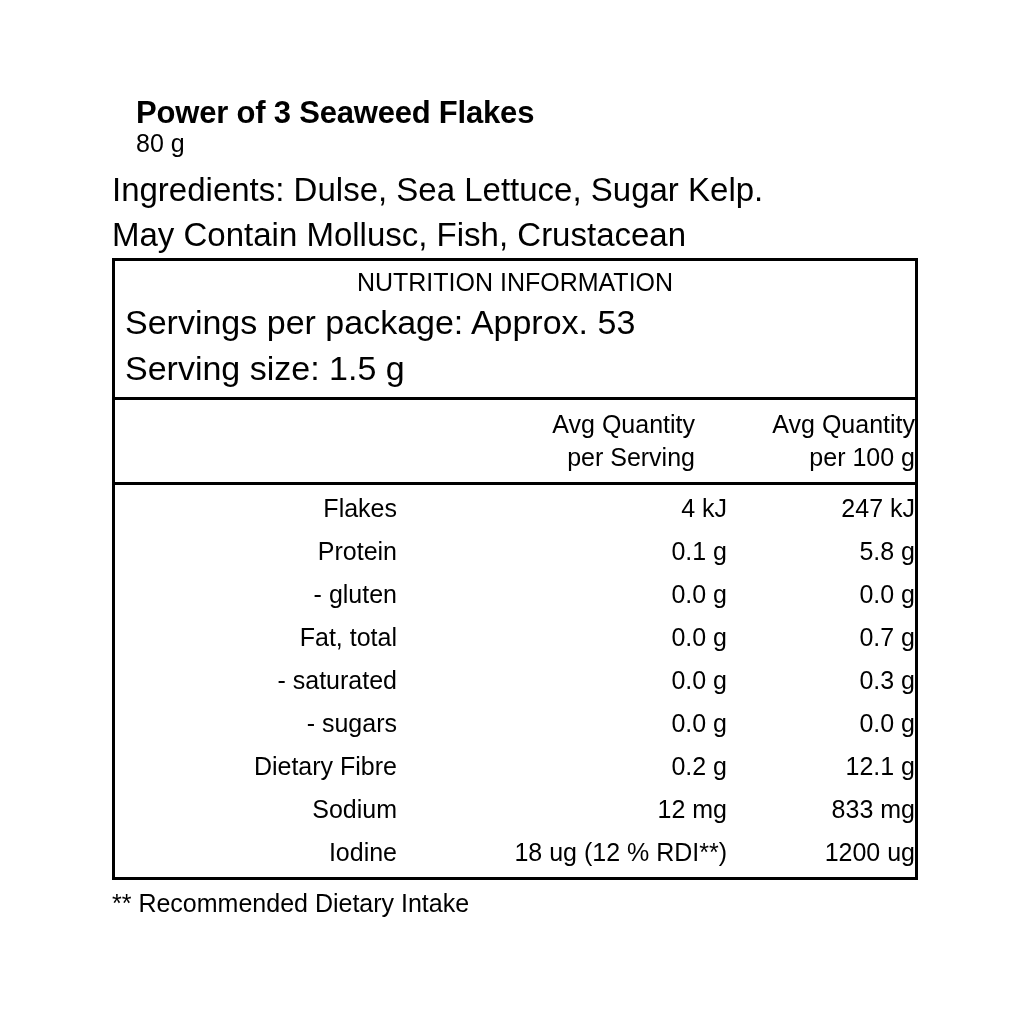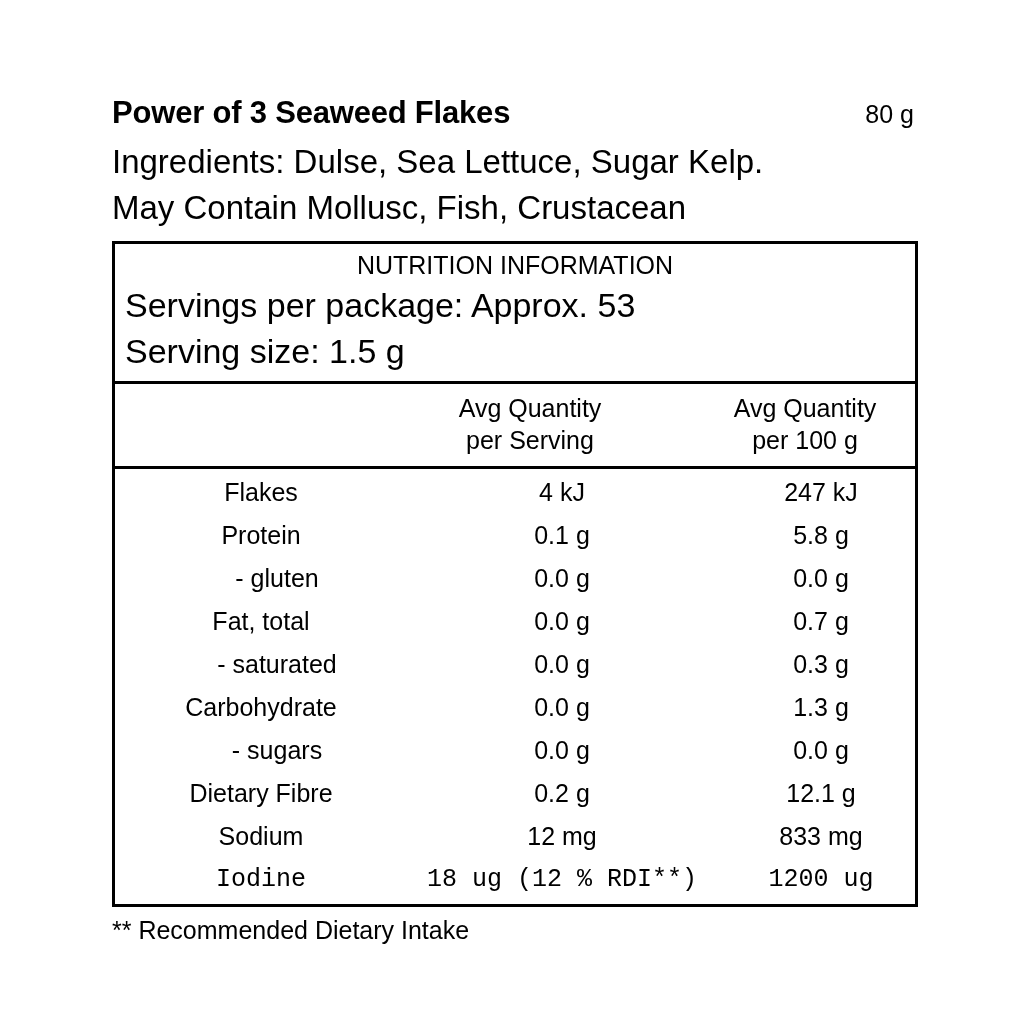--- a/index.html
+++ b/index.html
@@ -20,20 +20,21 @@
     height: 1024px;
     box-sizing: border-box;
     padding: 96px 108px 0 112px;
   }
 
   
   .header-row {
     display: flex;
     align-items: baseline;
     justify-content: space-between;
+    flex-direction: column;
   }
   .product-title {
     font-size: 31px;
     font-weight: bold;
     letter-spacing: -0.2px;
     line-height: 1.1;
   }
   .net-weight {
     font-size: 25px;
     line-height: 1.1;
@@ -43,21 +44,20 @@
 
   .ingredients {
     font-size: 33px;
     line-height: 1.38;
     margin-top: 9px;
   }
   .ingredients div { white-space: nowrap; }
 
   
   .panel {
-    margin-top: 11px;
     border: 3px solid #000;
     box-sizing: border-box;
     width: 806px;
   }
   .panel-title {
     text-align: center;
     font-size: 25px;
     padding: 6px 0 3px 0;
     line-height: 1.2;
   }
@@ -73,21 +73,21 @@
     line-height: 0;
   }
 
   table.nutri {
     width: 100%;
     border-collapse: collapse;
     font-size: 25px;
   }
   table.nutri td, table.nutri th {
     padding: 0;
-    text-align: center;
+    text-align: right;
     font-weight: normal;
     vertical-align: top;
   }
   .col-name  { width: 240px; padding-left: 10px !important; }
   .col-serv  { width: 330px; }
   .col-100   { width: auto; }
 
   .head-cell {
     font-size: 25px;
     line-height: 1.3;
@@ -95,21 +95,21 @@
     padding-bottom: 9px !important;
   }
   .head-cell .l2 { display: block; }
 
   tr.data-row td {
     line-height: 1.0;
     padding-top: 9px !important;
     padding-bottom: 9px !important;
   }
   tr.data-row.first td { padding-top: 11px !important; }
-  tr.data-row.last  td { padding-bottom: 12px !important; font-family: Liberation Mono, monospace; }
+  tr.data-row.last  td { padding-bottom: 12px !important; }
 
   .indent { padding-left: 42px !important; }
 
   .footnote {
     font-size: 25px;
     margin-top: 8px;
     line-height: 1.2;
   }
 </style>
 </head>
@@ -177,25 +177,20 @@
         <td class="col-name">Fat, total</td>
         <td class="col-serv">0.0 g</td>
         <td class="col-100">0.7 g</td>
       </tr>
       <tr class="data-row">
         <td class="col-name indent">- saturated</td>
         <td class="col-serv">0.0 g</td>
         <td class="col-100">0.3 g</td>
       </tr>
       <tr class="data-row">
-        <td class="col-name">Carbohydrate</td>
-        <td class="col-serv">0.0 g</td>
-        <td class="col-100">1.3 g</td>
-      </tr>
-      <tr class="data-row">
         <td class="col-name indent">- sugars</td>
         <td class="col-serv">0.0 g</td>
         <td class="col-100">0.0 g</td>
       </tr>
       <tr class="data-row">
         <td class="col-name">Dietary Fibre</td>
         <td class="col-serv">0.2 g</td>
         <td class="col-100">12.1 g</td>
       </tr>
       <tr class="data-row">

